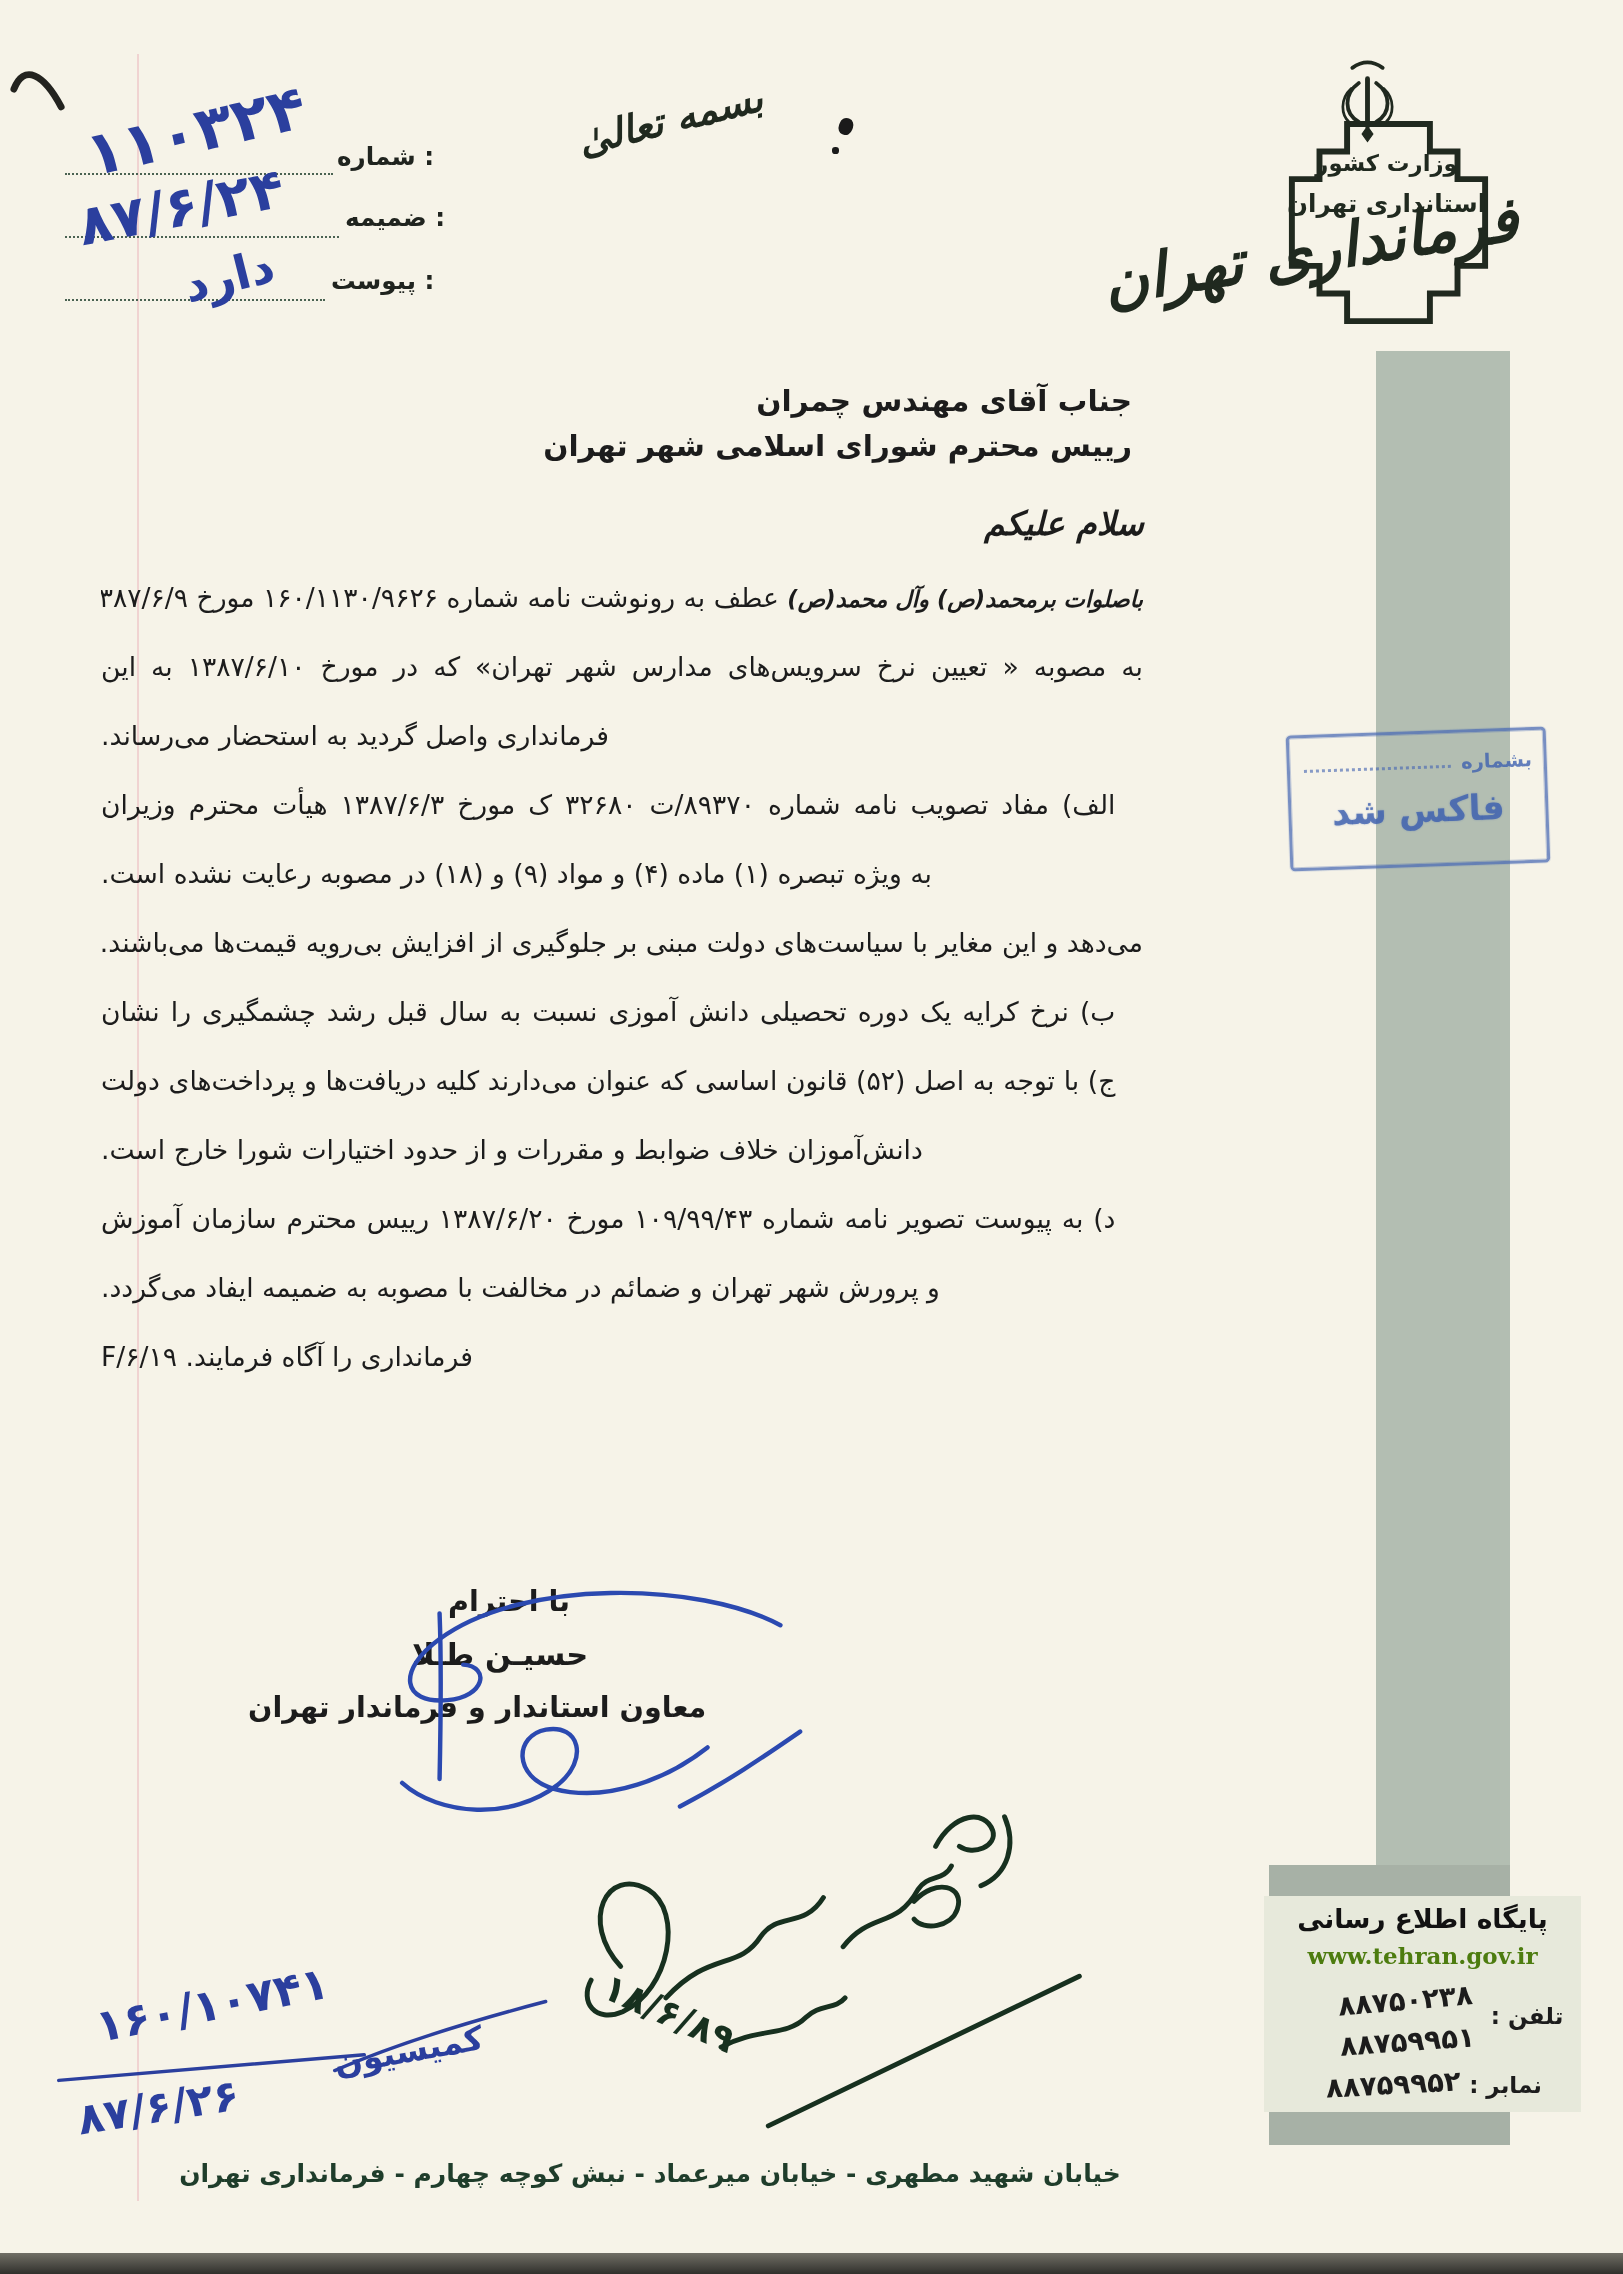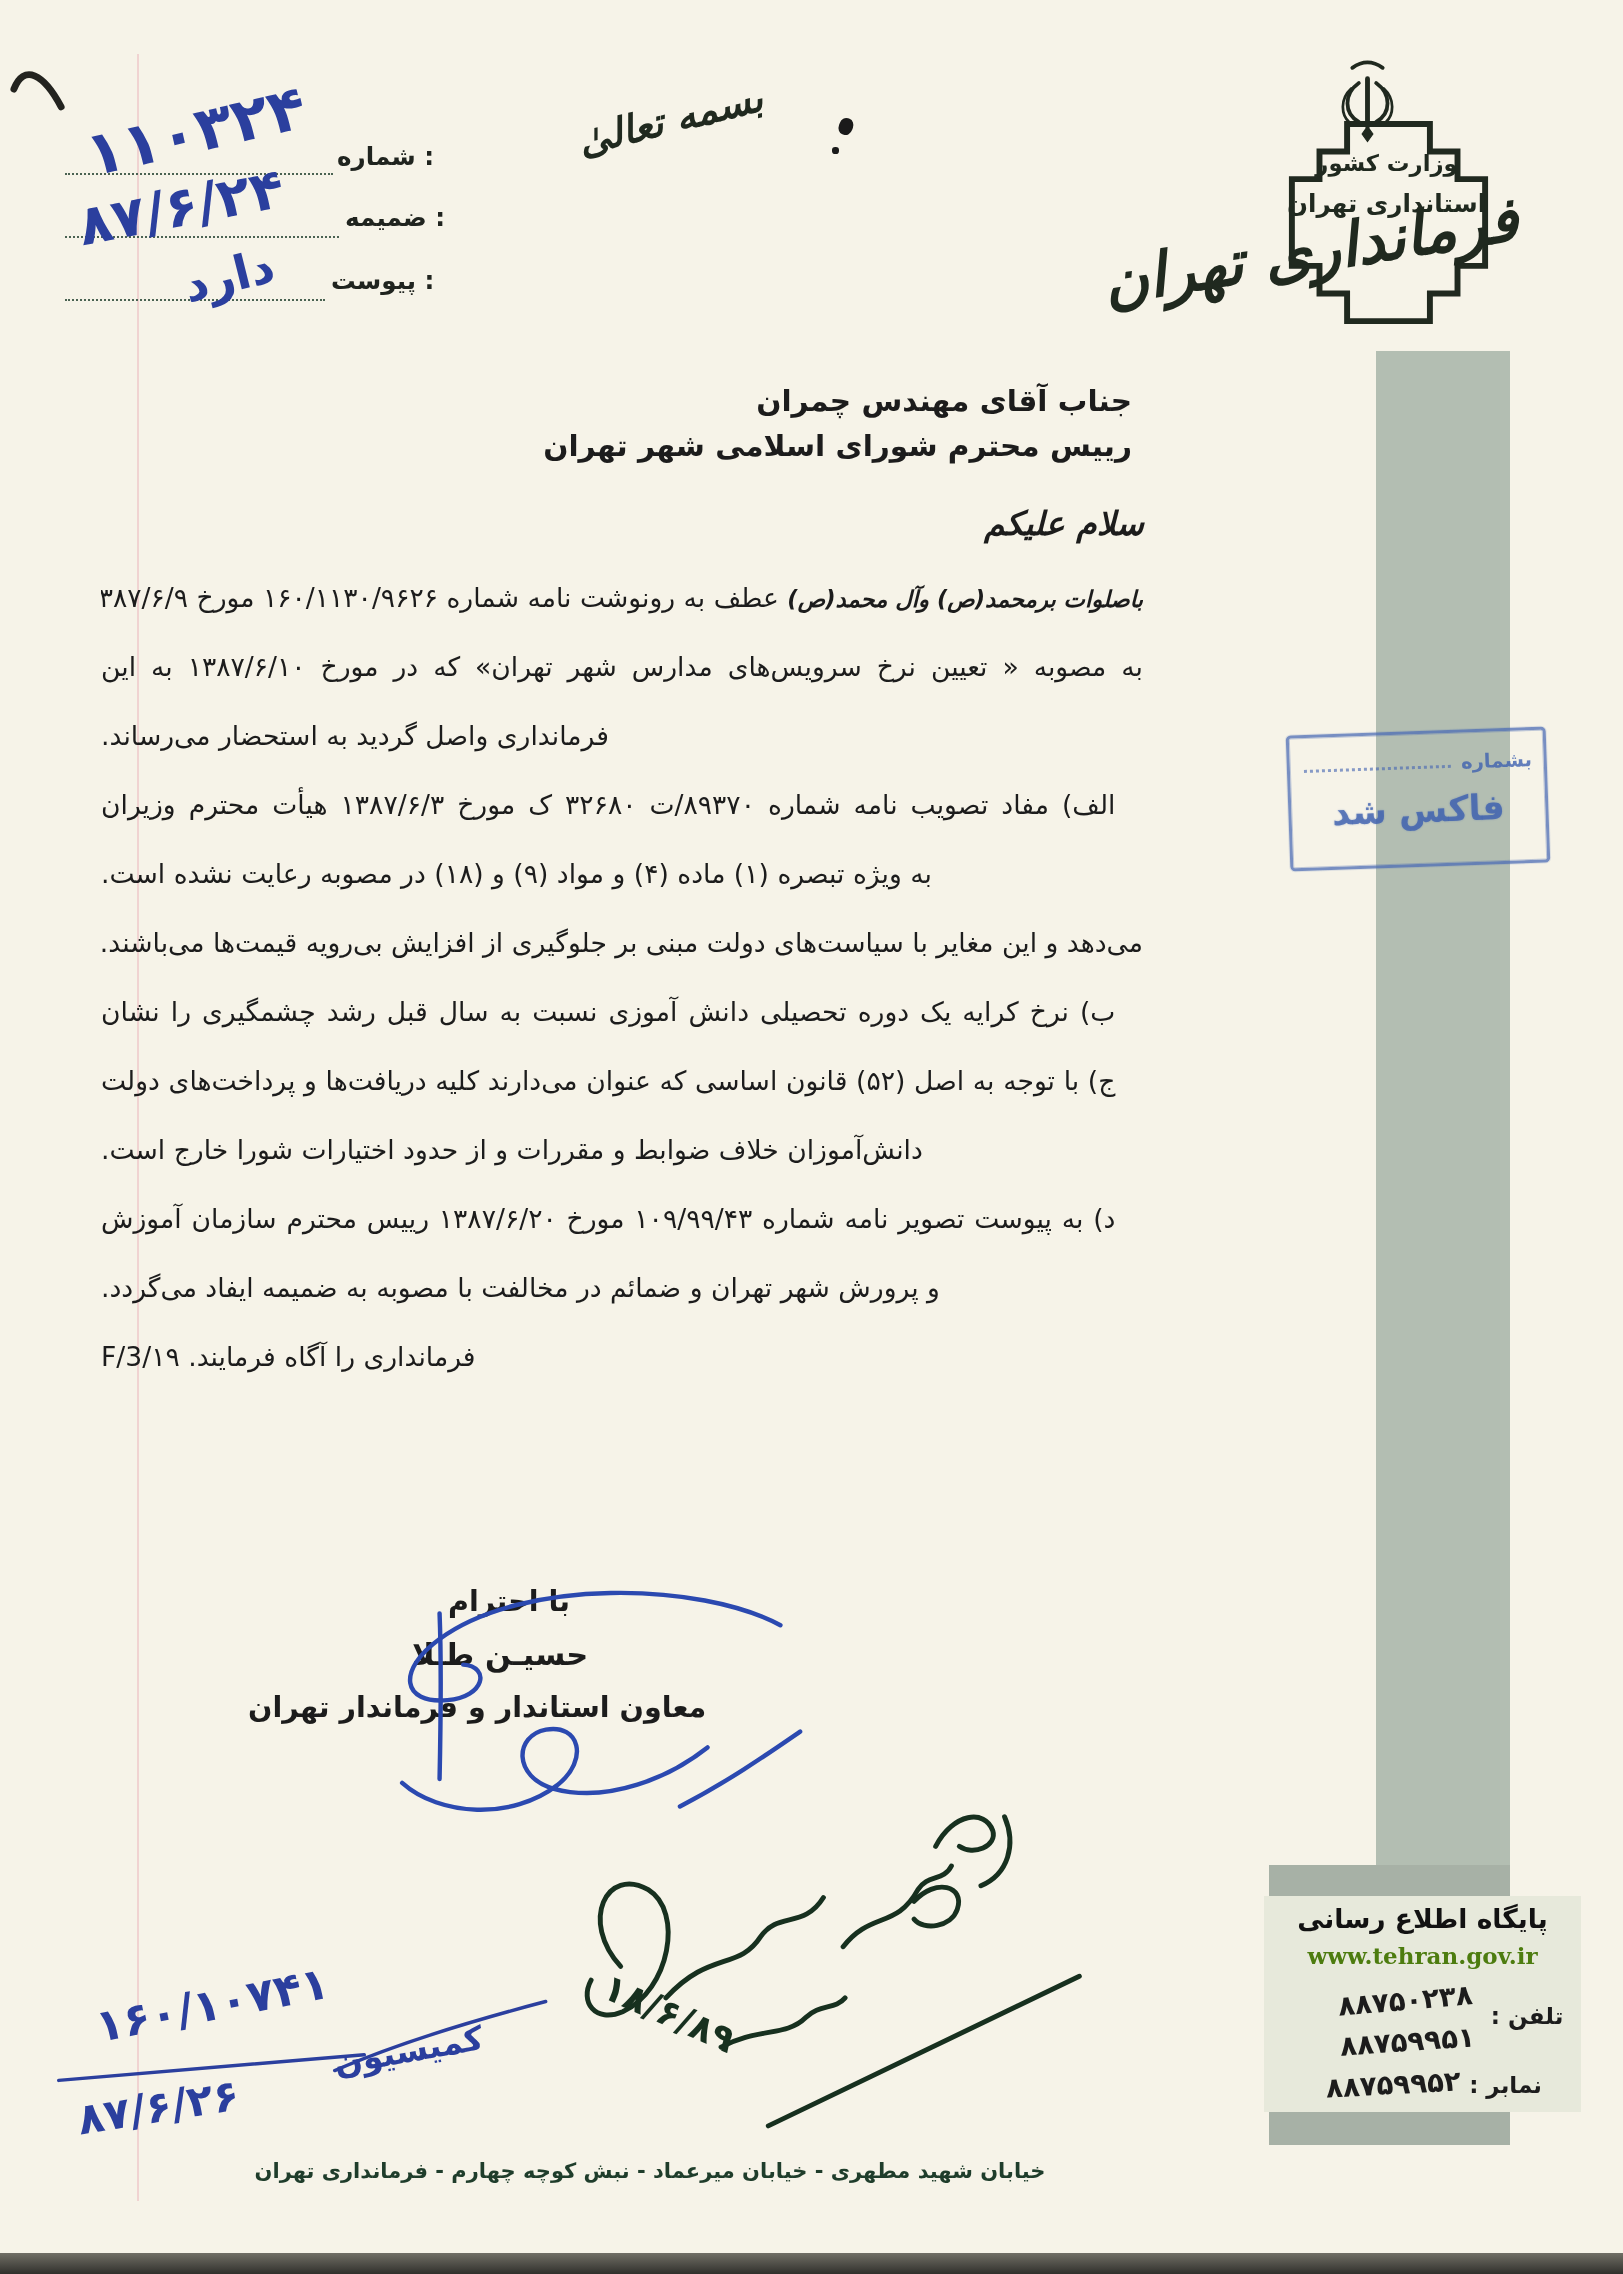--- a/index.html
+++ b/index.html
@@ -45,21 +45,21 @@
   #fax-stamp .row1{display:flex; flex-direction:row; align-items:flex-end; direction:rtl; padding:17.7px 11.8px 0 13.8px; font-size:19.7px; font-weight:700;}
   #fax-stamp .row1 .leader{flex:1; border-bottom:3px dotted rgba(74,106,180,.7); margin:0 9.9px 5.9px 0; height:0;}
   #fax-stamp .row2{font-size:35px; font-weight:700; letter-spacing:9.9px; text-align:center; margin-top:15.8px; text-shadow:0 0 2px rgba(74,106,180,.5);}
   
   #contact-box{direction:rtl; text-align:center;}
   .contact-title{font-size:26.6px; font-weight:700; color:#121212; white-space:nowrap;}
   .contact-web{font-family:"DejaVu Serif",serif; font-weight:700; font-size:23px; direction:ltr; color:#4d7c0f; white-space:nowrap;}
   .contact-num{font-size:27.6px; font-weight:700; white-space:nowrap;}
   .contact-label{font-size:23px; font-weight:700; white-space:nowrap;}
   
-  #footer-address{width:946px; text-align:center; font-size:21px; font-weight:700; color:var(--footer-green); white-space:nowrap;}
+  #footer-address{width:946px; text-align:center; font-size:25px; font-weight:700; color:var(--footer-green); white-space:nowrap;}
   
   .blob{background:#1a1a1a; border-radius:45%;}
   #bottom-edge{left:0; bottom:0; width:1623px; height:21.7px; background:linear-gradient(#716f66,#2d2d29);}
   .scanline{width:2px; background:rgba(225,130,150,.28);}
   svg{display:block; overflow:visible;}
 </style>
 </head>
 <body>
 
 <div id="page">
@@ -123,21 +123,21 @@
     <div class="line j">به مصوبه « تعیین نرخ سرویس‌های مدارس شهر تهران» که در مورخ ۱۳۸۷/۶/۱۰ به این</div>
     <div class="line end">فرمانداری واصل گردید به استحضار می‌رساند.</div>
     <div class="line j ind">الف) مفاد تصویب نامه شماره ۸۹۳۷۰/ت ۳۲۶۸۰ ک مورخ ۱۳۸۷/۶/۳ هیأت محترم وزیران</div>
     <div class="line end">به ویژه تبصره (۱) ماده (۴) و مواد (۹) و (۱۸) در مصوبه رعایت نشده است.</div>
     <div class="line j">می‌دهد و این مغایر با سیاست‌های دولت مبنی بر جلوگیری از افزایش بی‌رویه قیمت‌ها می‌باشند.</div>
     <div class="line j ind">ب) نرخ کرایه یک دوره تحصیلی دانش آموزی نسبت به سال قبل رشد چشمگیری را نشان</div>
     <div class="line j ind">ج) با توجه به اصل (۵۲) قانون اساسی که عنوان می‌دارند کلیه دریافت‌ها و پرداخت‌های دولت</div>
     <div class="line end">دانش‌آموزان خلاف ضوابط و مقررات و از حدود اختیارات شورا خارج است.</div>
     <div class="line j ind">د) به پیوست تصویر نامه شماره ۱۰۹/۹۹/۴۳ مورخ ۱۳۸۷/۶/۲۰ رییس محترم سازمان آموزش</div>
     <div class="line end">و پرورش شهر تهران و ضمائم در مخالفت با مصوبه به ضمیمه ایفاد می‌گردد.</div>
-    <div class="line end ind">فرمانداری را آگاه فرمایند. F/3/۱۹</div>
+    <div class="line end ind">فرمانداری را آگاه فرمایند. F/۶/۱۹</div>
   </div>
 
   <div class="abs sig-text" dir="rtl" style="left:448px; top:1584px; font-size:28.6px;">با احترام</div>
   <div class="abs sig-text" dir="rtl" style="left:412px; top:1637px; font-size:30.5px; letter-spacing:2px;">حسیـن طـلا</div>
   <div class="abs sig-text" dir="rtl" style="left:248px; top:1690px; font-size:28.6px;">معاون استاندار و فرماندار تهران</div>
   <div class="abs" style="left:345px; top:1574px;">
     <svg width="463" height="266" viewBox="0 0 470 270">
       <g stroke="var(--signature-blue)" stroke-width="4.5" fill="none" stroke-linecap="round">
         <path d="M442,52 C360,8 180,4 96,66 C52,98 58,132 104,128 C142,125 148,94 120,92"></path>
         <path d="M96,40 C98,90 97,160 96,208"></path>

